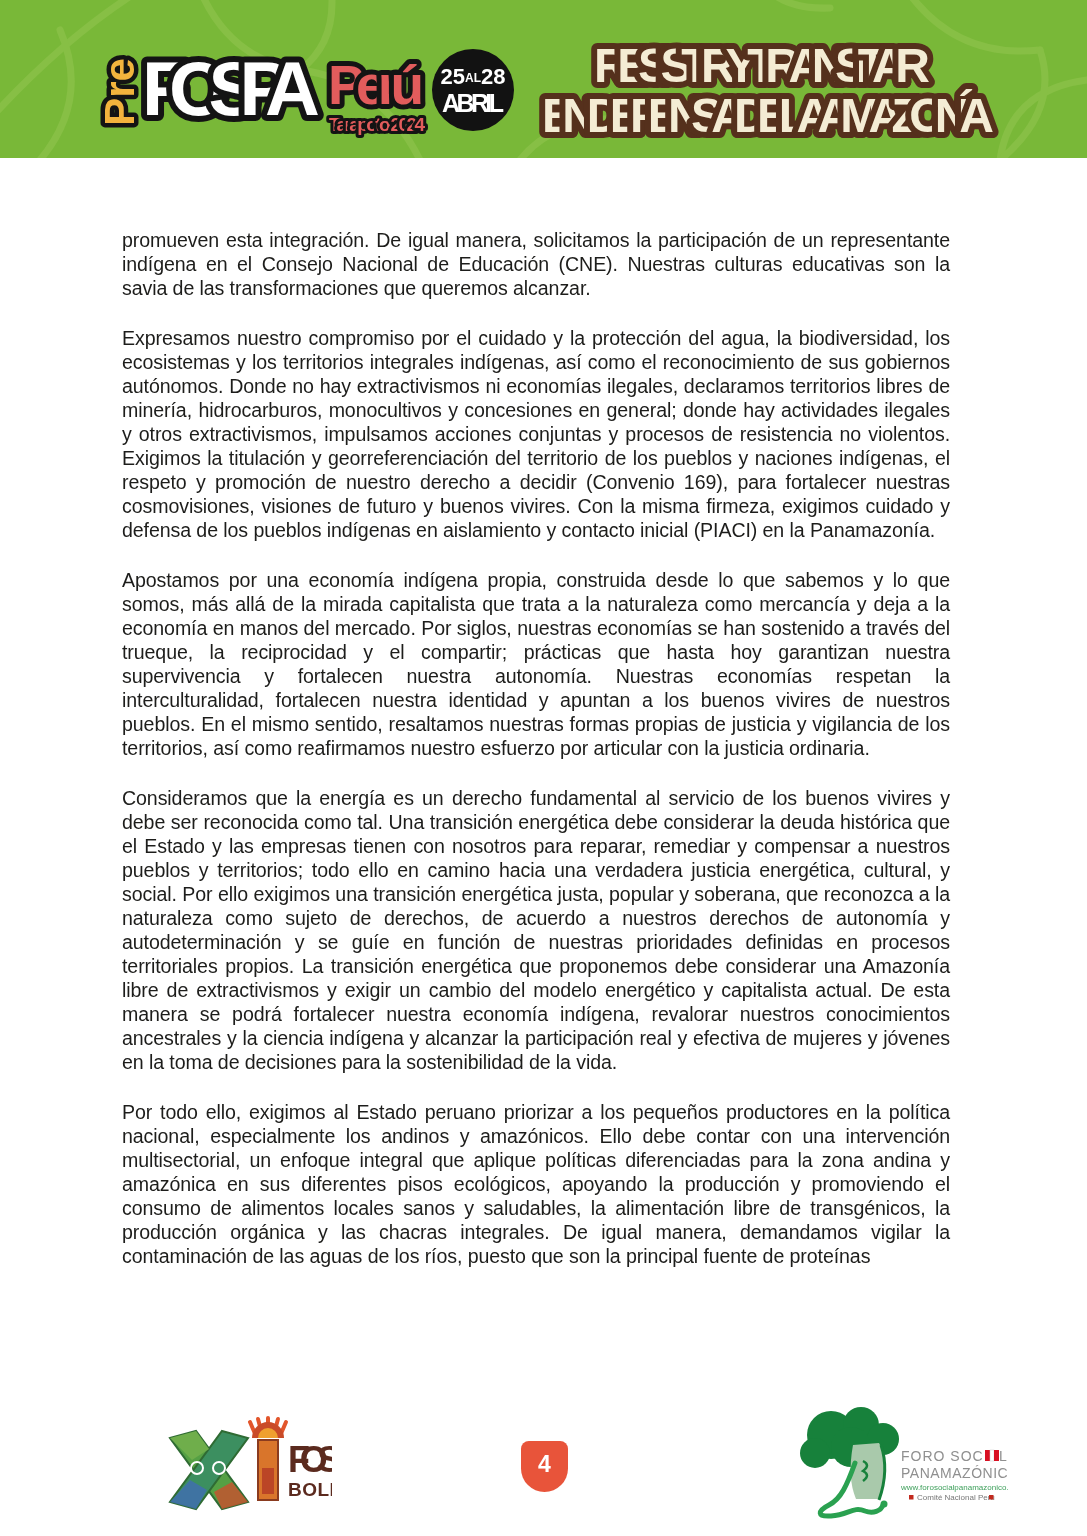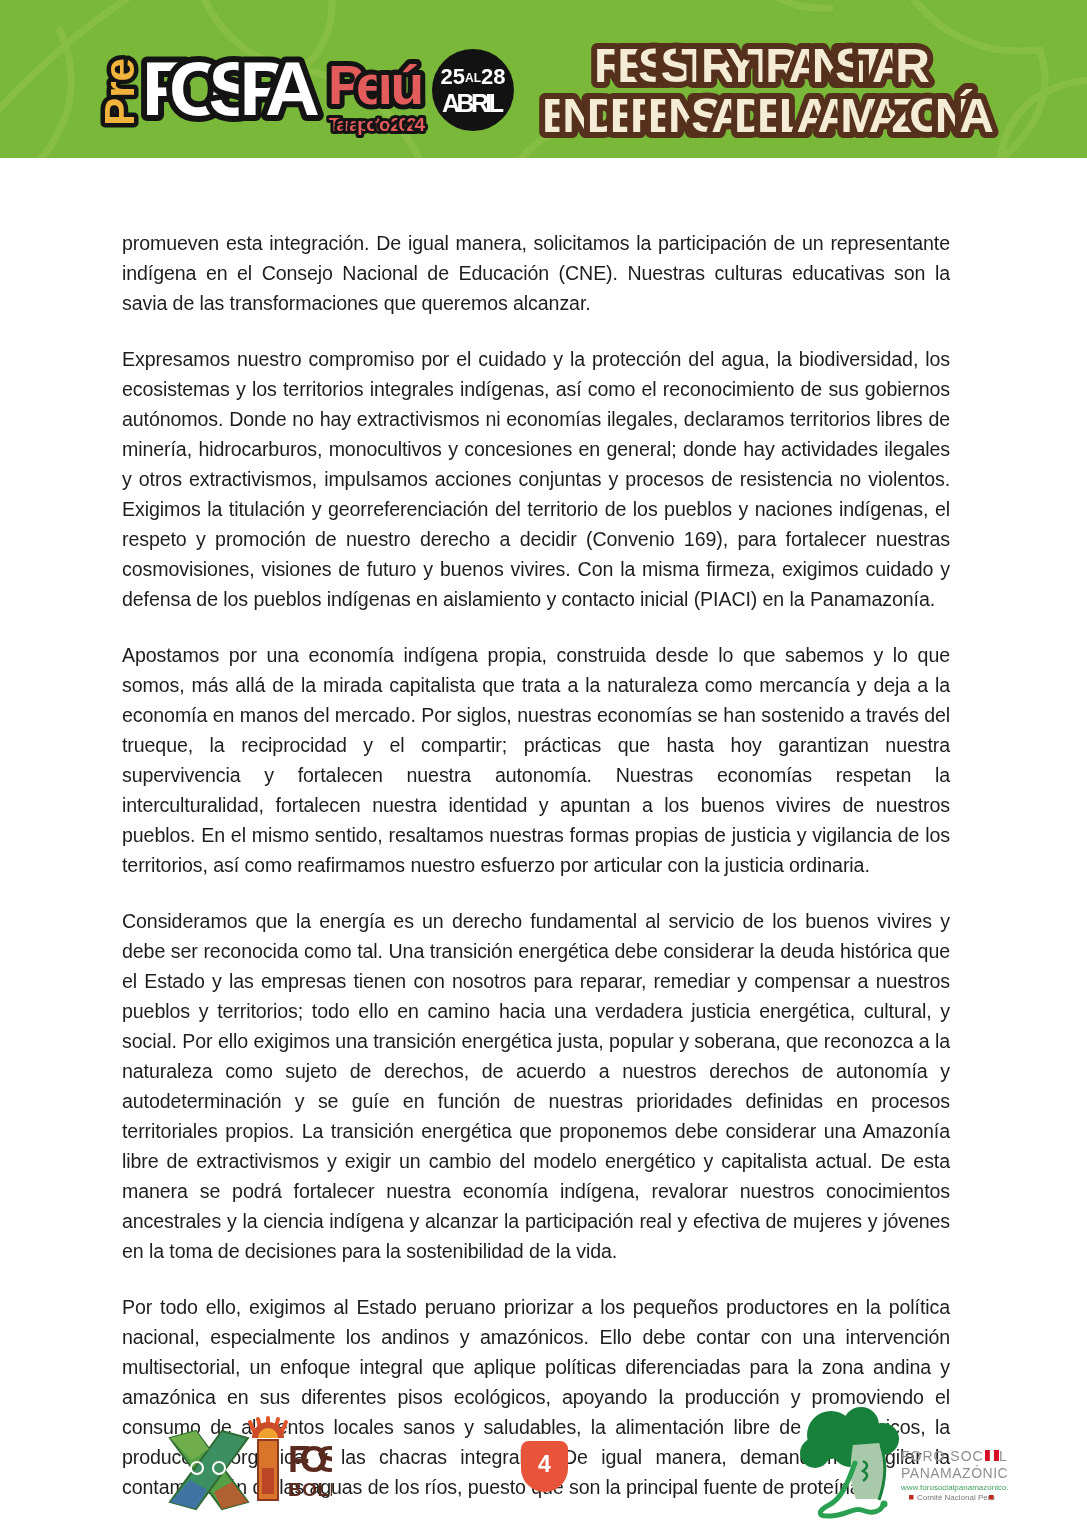--- a/index.html
+++ b/index.html
@@ -24,21 +24,21 @@
   
   .content {
     position: absolute;
     top: 158px; left: 0;
     width: 1087px;
     padding: 70px 137px 0 122px;
     color: #1d1d1b;
   }
   .content p {
     font-size: 19.6px;
-    line-height: 30px;
+    line-height: 24px;
     text-align: justify;
     margin-bottom: 26px;
     letter-spacing: -0.1px;
   }
   
   .footer-left-logo { position: absolute; left: 152px; top: 1406px; }
   .page-badge {
     position: absolute;
     left: 521px; top: 1441px;
     width: 47px; height: 51px;

